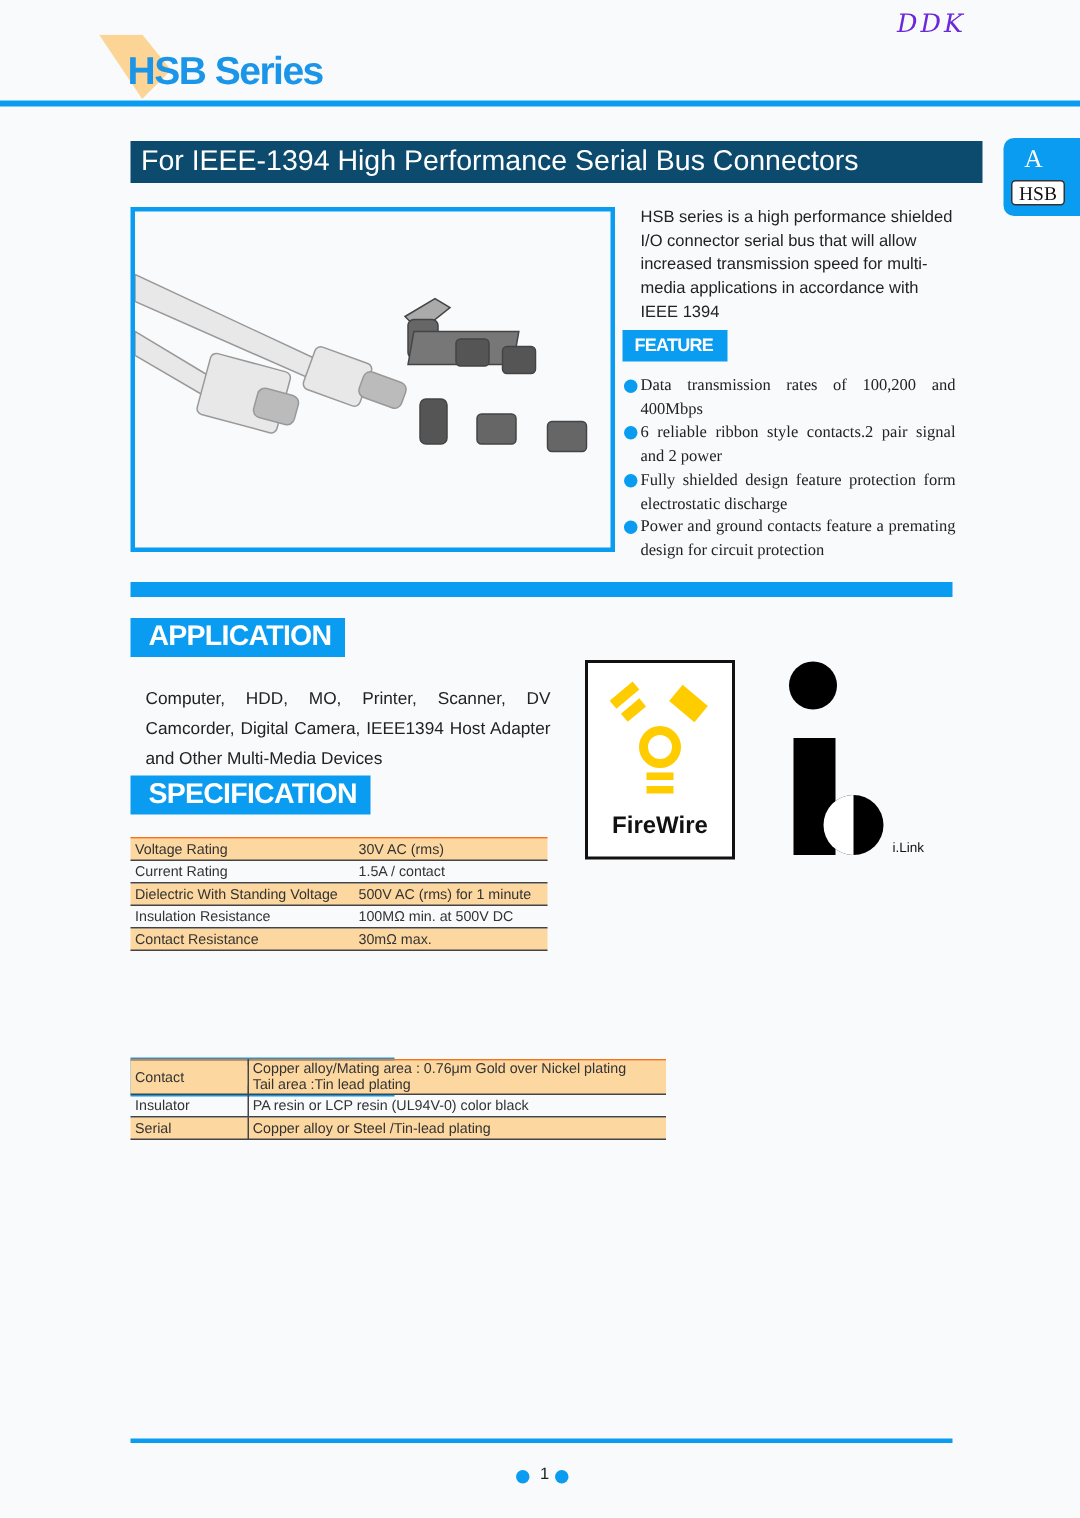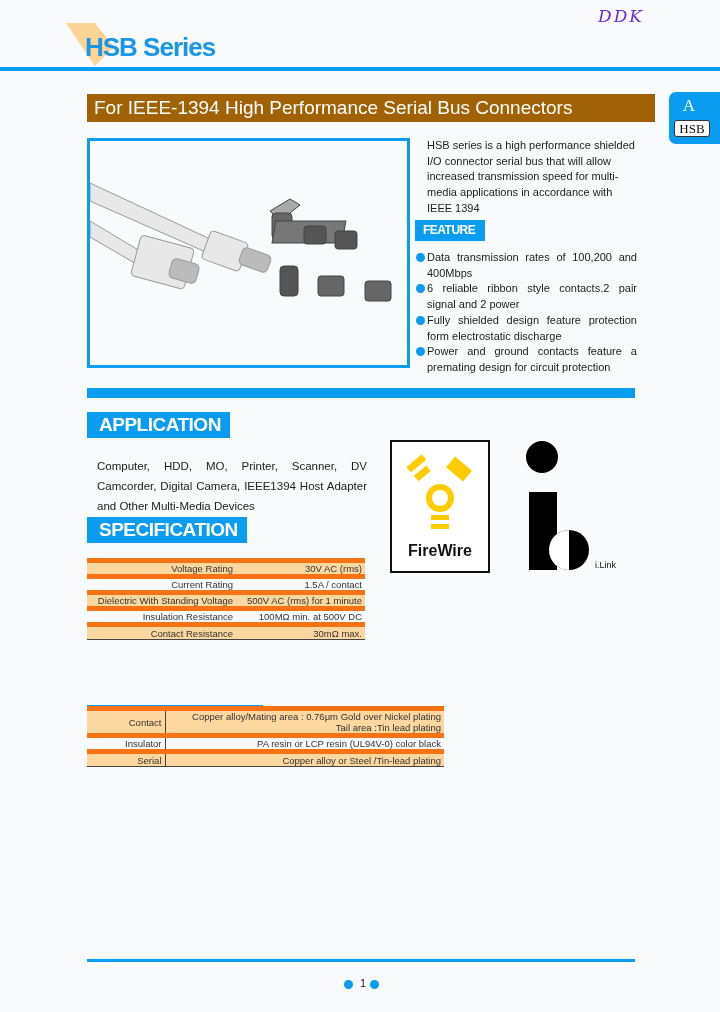--- a/index.html
+++ b/index.html
@@ -5,50 +5,50 @@
   * { box-sizing: border-box; margin: 0; padding: 0; }
   html, body { width: 720px; height: 1012px; background: #f8fafc; overflow: hidden; }
   body { position: relative; font-family: "Liberation Sans", sans-serif; color: #222; }
 
   .logo { position: absolute; left: 598px; top: 6px; font-family: "DejaVu Serif", serif; font-style: italic; font-size: 17px; color: #6d28d9; letter-spacing: 2px; }
   .series-deco-shape { position: absolute; left: 66px; top: 23px; width: 48px; height: 43px;
     background: #fbd496; clip-path: polygon(0 0, 60% 0, 100% 55%, 60% 100%); }
   .series-title { position: absolute; left: 85px; top: 32px; font-size: 26px; font-weight: bold; color: #1a95e8; letter-spacing: -1px; }
   .top-rule { position: absolute; left: 0; top: 67px; width: 720px; height: 4px; background: #0a9cf0; }
 
-  .banner { position: absolute; left: 87px; top: 94px; width: 568px; height: 28px; background: #a16207; color: #fff; font-size: 19px; padding-left: 7px; line-height: 28px; }
+  .banner { position: absolute; left: 87px; top: 94px; width: 568px; height: 28px; background: #0c4a6e; color: #fff; font-size: 19px; padding-left: 7px; line-height: 28px; }
   .side-tab { position: absolute; left: 669px; top: 92px; width: 51px; height: 52px; background: #0a9cf0; border-radius: 7px 0 0 7px; }
   .side-tab .letter { position: absolute; left: 0; width: 40px; top: 4px; text-align: center; color: #fff; font-family: "Liberation Serif", serif; font-size: 17px; }
   .side-tab .code { position: absolute; left: 5px; top: 28px; width: 36px; height: 17px; background: #fff; border: 1px solid #333; border-radius: 3px; color: #111; font-family: "Liberation Serif", serif; font-size: 13px; text-align: center; line-height: 15px; }
 
   .photo-frame { position: absolute; left: 87px; top: 138px; width: 323px; height: 230px; border: 3px solid #0a9cf0; background: #f8fafc; overflow: hidden; }
 
   .intro { position: absolute; left: 427px; top: 138px; width: 210px; font-size: 11px; line-height: 15.7px; color: #222; }
   .feature-label { position: absolute; left: 415px; top: 220px; width: 70px; height: 21px; background: #0a9cf0; color: #fff; font-size: 12px; font-weight: bold; line-height: 21px; padding-left: 8px; letter-spacing: -0.5px; }
-  .features { position: absolute; left: 415px; top: 250px; width: 222px; list-style: none; font-size: 11px; line-height: 15.7px; color: #222; }
+  .features { position: absolute; left: 415px; top: 250px; width: 222px; list-style: none; font-size: 11px; line-height: 15.7px; color: #222; font-family: Liberation Serif, serif; }
   .features li { position: relative; padding-left: 12px; text-align: justify; }
   .features li .dot { position: absolute; left: 1px; top: 3px; width: 9px; height: 9px; border-radius: 50%; background: #0a9cf0; }
 
   .mid-rule { position: absolute; left: 87px; top: 388px; width: 548px; height: 10px; background: #0a9cf0; }
 
   .sec-head { position: absolute; height: 26px; background: #0a9cf0; color: #fff; font-size: 19px; font-weight: bold; line-height: 26px; padding-left: 12px; letter-spacing: -0.5px; }
   .app-head { left: 87px; top: 412px; width: 143px; }
   .spec-head { left: 87px; top: 517px; width: 160px; }
   .mat-head { left: 87px; top: 666px; width: 176px; margin-top: 39px; }
 
   .app-text { position: absolute; left: 97px; top: 456px; width: 270px; font-size: 11.5px; line-height: 20px; text-align: justify; color: #222; }
 
   .logos { position: absolute; left: 390px; top: 440px; }
   .firewire { position: absolute; left: 0; top: 0; width: 100px; height: 133px; border: 2px solid #111; background: #fff; }
   .firewire .fw-label { position: absolute; left: 0; width: 96px; top: 100px; text-align: center; font-size: 16px; font-weight: bold; color: #111; }
   .ilink { position: absolute; left: 135px; top: 0; width: 100px; height: 133px; }
   .ilink .ilink-label { position: absolute; left: 70px; top: 120px; font-size: 9px; color: #111; }
 
   table { border-collapse: collapse; position: absolute; font-size: 9.5px; color: #333; }
-  table td { border-top: 5px solid #f97316; border-bottom: 1px solid #444; height: 15px; padding: 0 3px; white-space: nowrap; text-align: right; }
+  table td { border-top: 1px solid #f97316; border-bottom: 1px solid #444; height: 15px; padding: 0 3px; white-space: nowrap; }
   .spec-table { left: 87px; top: 558px; width: 278px; }
   .spec-table td:first-child { width: 149px; }
   .spec-table tr.shade td { background: #fcd7a0; }
   .mat-table { left: 87px; top: 706px; width: 357px; }
   .mat-table td:first-child { width: 78px; border-right: 1px solid #444; }
   .mat-table tr.shade td { background: #fcd7a0; }
 
   .bottom-rule { position: absolute; left: 87px; top: 959px; width: 548px; height: 3px; background: #0a9cf0; }
   .pager { position: absolute; left: 344px; top: 978px; width: 40px; height: 14px; }
   .pager .pdot { position: absolute; top: 2px; width: 9px; height: 9px; border-radius: 50%; background: #0a9cf0; }

